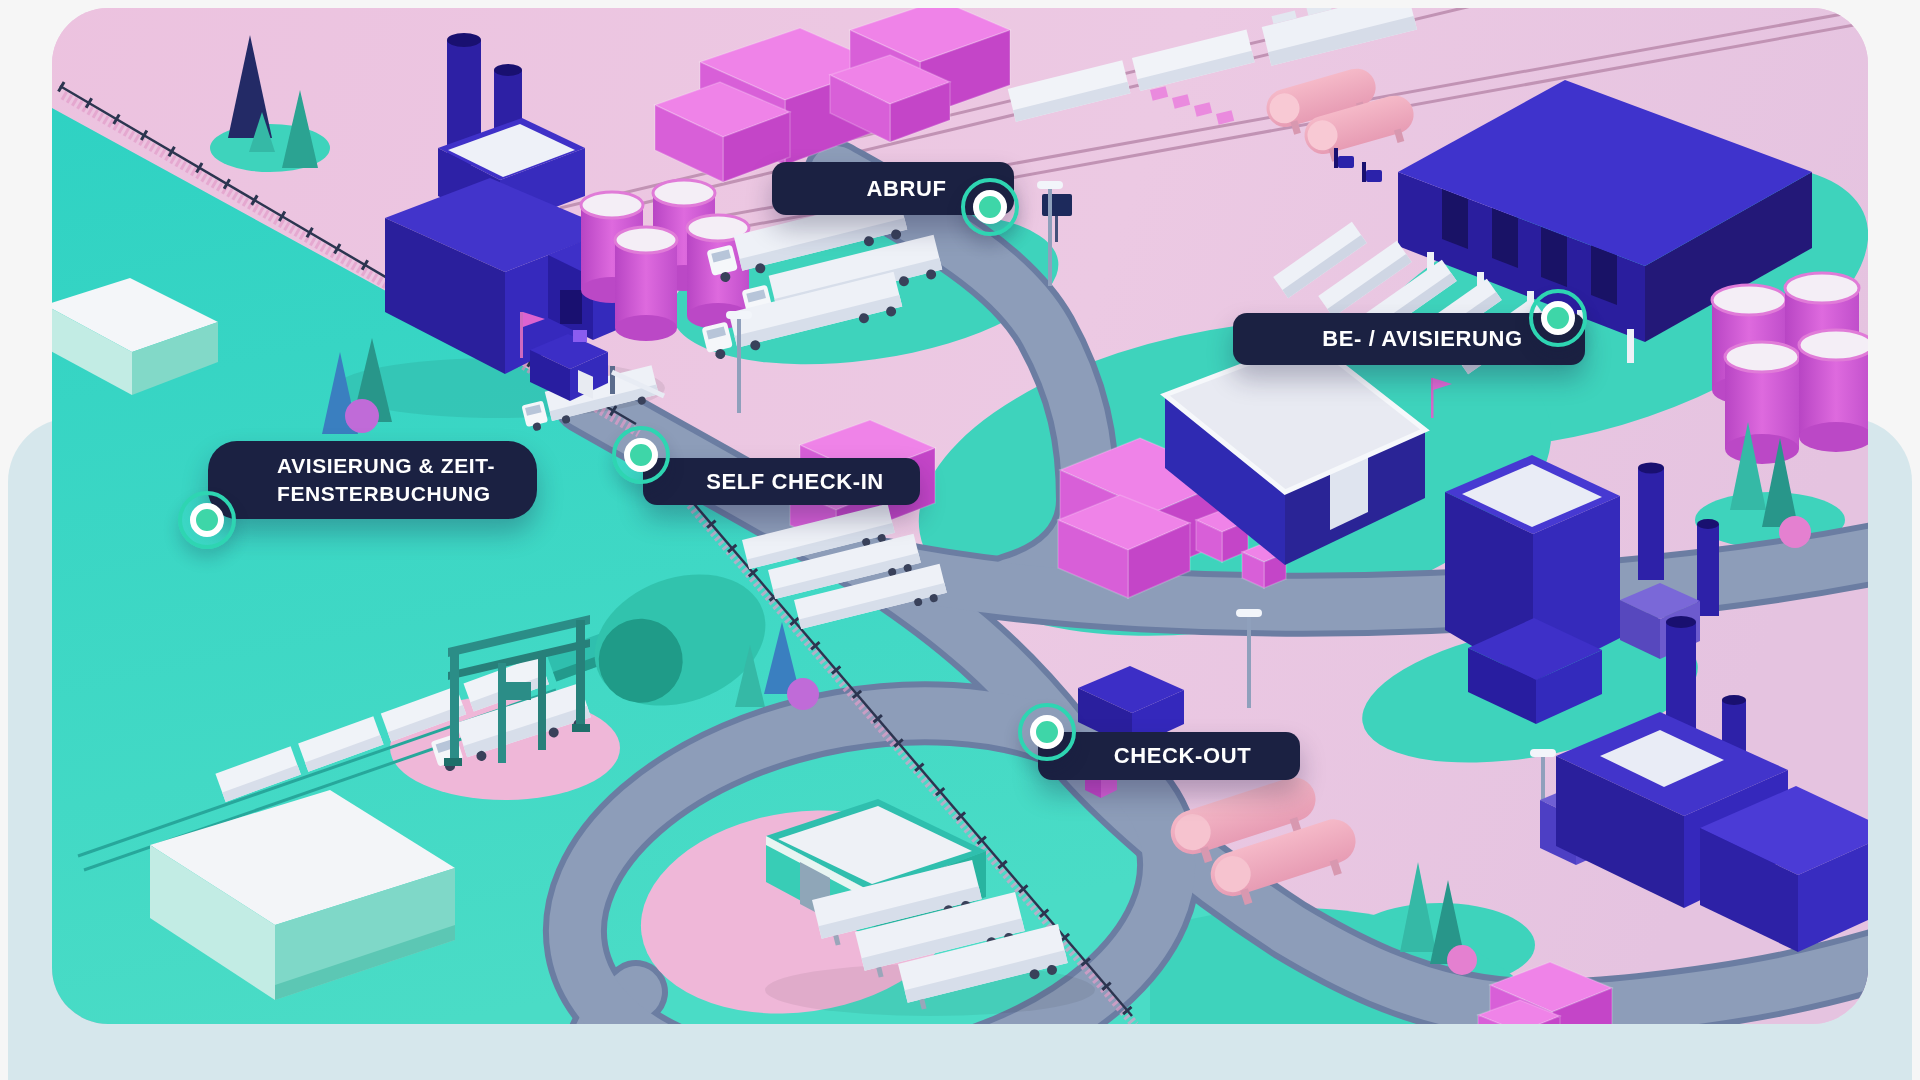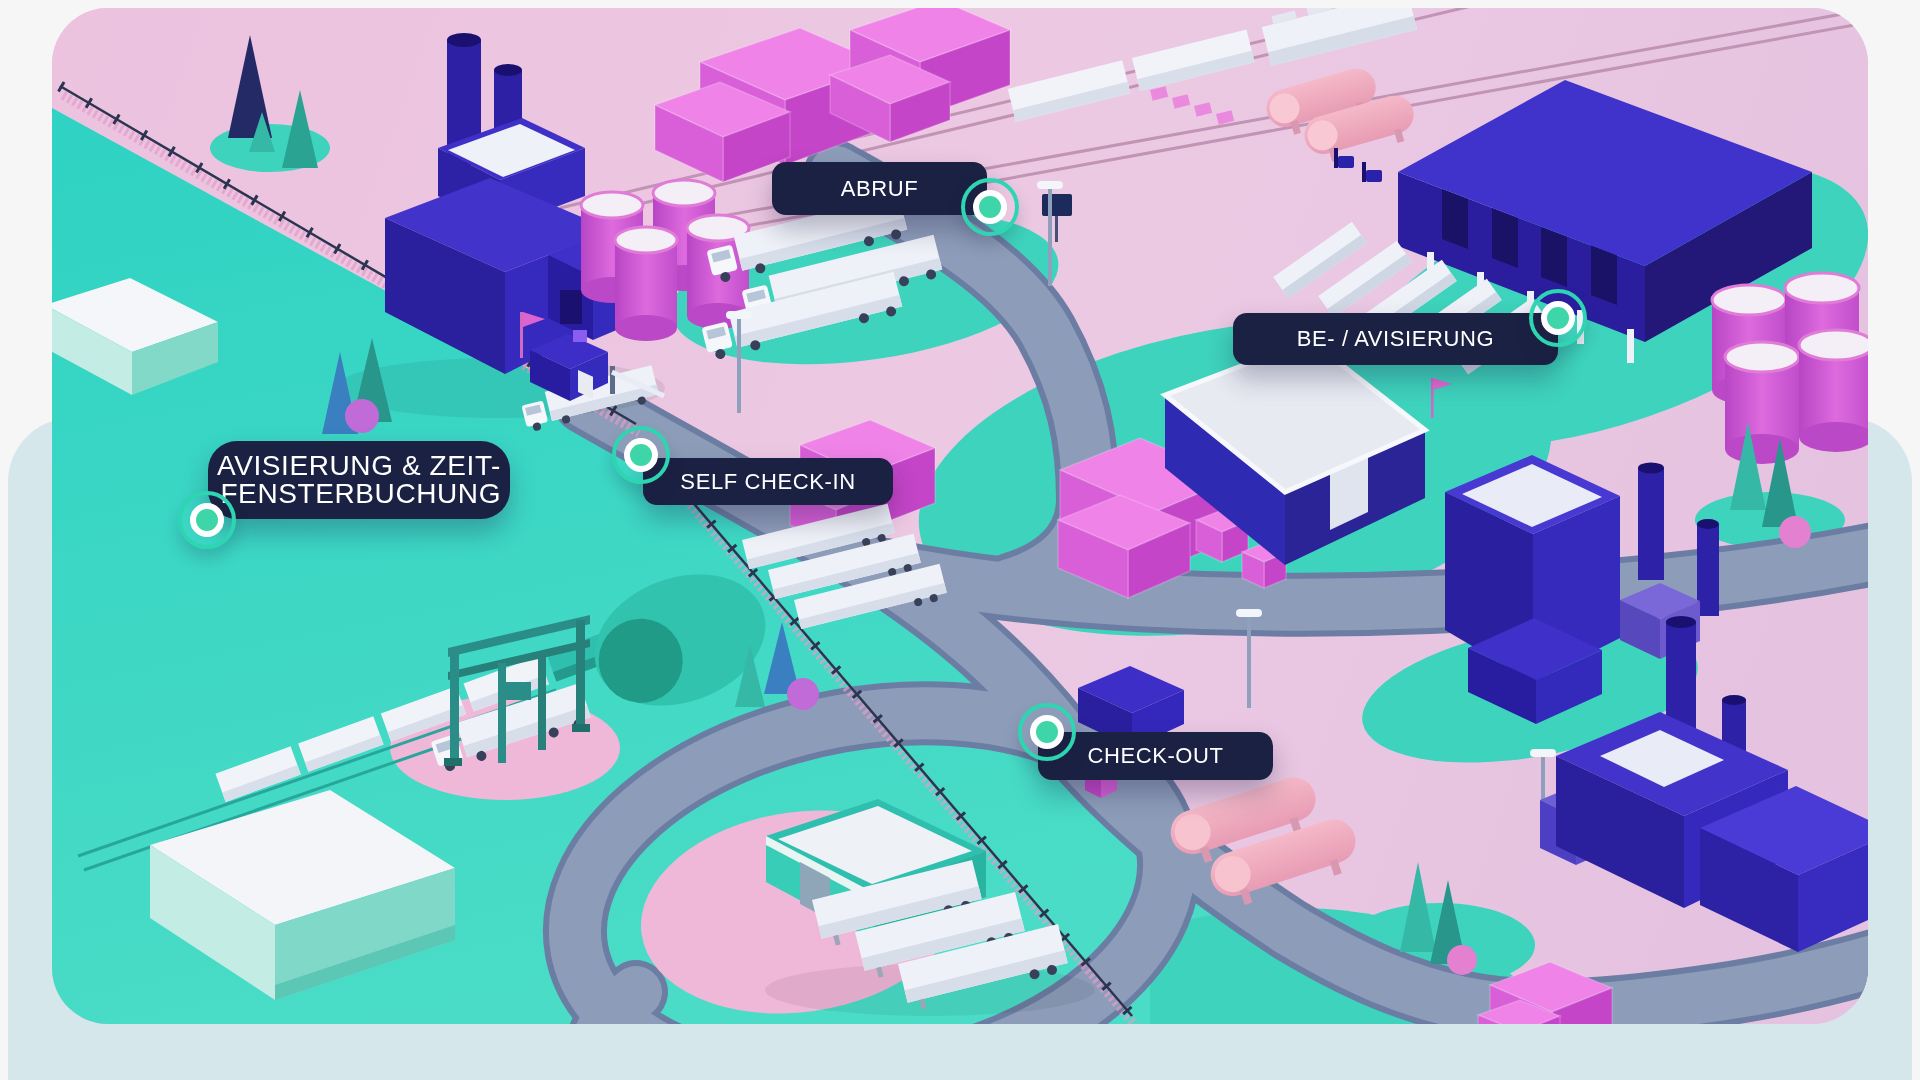--- a/index.html
+++ b/index.html
@@ -5,24 +5,24 @@
   html,body{margin:0;padding:0;width:1920px;height:1080px;overflow:hidden;
     font-family:"Liberation Sans", sans-serif;background:var(--page_bg,#f6f6f6);}
   .stage{position:relative;width:1920px;height:1080px;}
   .bg-panel{position:absolute;left:8px;top:418px;width:1904px;height:740px;
     border-radius:64px;background:var(--panel_bg,#d6e7ec);}
   .scene-card{position:absolute;left:52px;top:8px;width:1816px;height:1016px;
     border-radius:56px;overflow:hidden;background:var(--ground_pink,#ebc6e1);}
   .scene-card svg{position:absolute;left:-52px;top:-8px;width:1920px;height:1080px;display:block;}
   .hs-label{position:absolute;z-index:5;display:flex;align-items:center;justify-content:center;
     background:var(--label_bg,#1b2142);color:var(--label_text,#fff);
-    font-weight:normal;font-size:22px;letter-spacing:.6px;line-height:28px;
-    border-radius:14px;white-space:pre-line;text-align:right;
-    box-shadow:0 14px 26px rgba(25,20,60,.28);}
-  .hs-label.two-line{font-size:28px;border-radius:29px;}
+    font-weight:bold;font-size:22px;letter-spacing:.6px;line-height:28px;
+    border-radius:14px;white-space:pre-line;text-align:left;
+    box-shadow:0 14px 26px rgba(25,20,60,.28);padding-left:27px;}
+  .hs-label.two-line{font-size:21px;border-radius:29px;}
   .hs-marker{position:absolute;z-index:6;width:50px;height:50px;border-radius:50%;
     border:4px solid var(--marker_ring,#2ed5b2);display:flex;align-items:center;justify-content:center;
     box-shadow:0 10px 16px rgba(20,30,60,.18);cursor:pointer;}
   .hs-dot{width:34px;height:34px;border-radius:50%;box-sizing:border-box;
     background:var(--marker_dot,#3ed6a8);border:6px solid #fff;}
 </style>
 </head>
 <body>
 
 <div class="stage">

